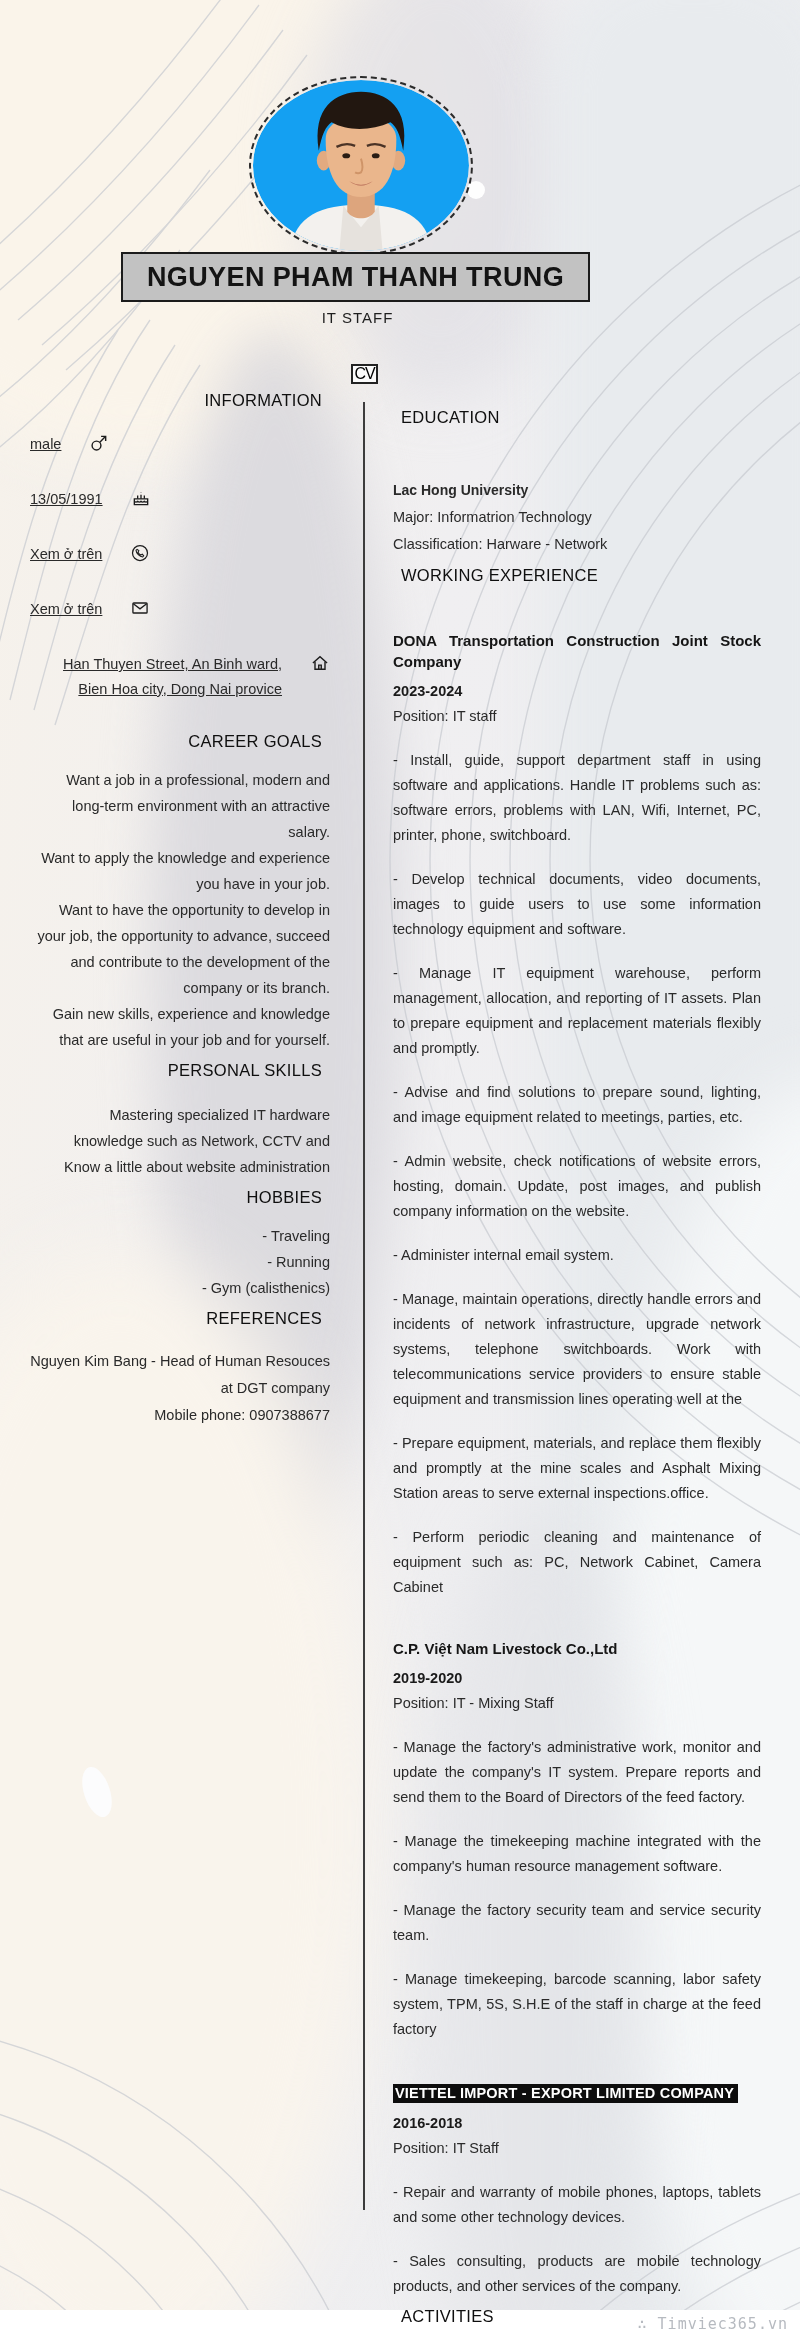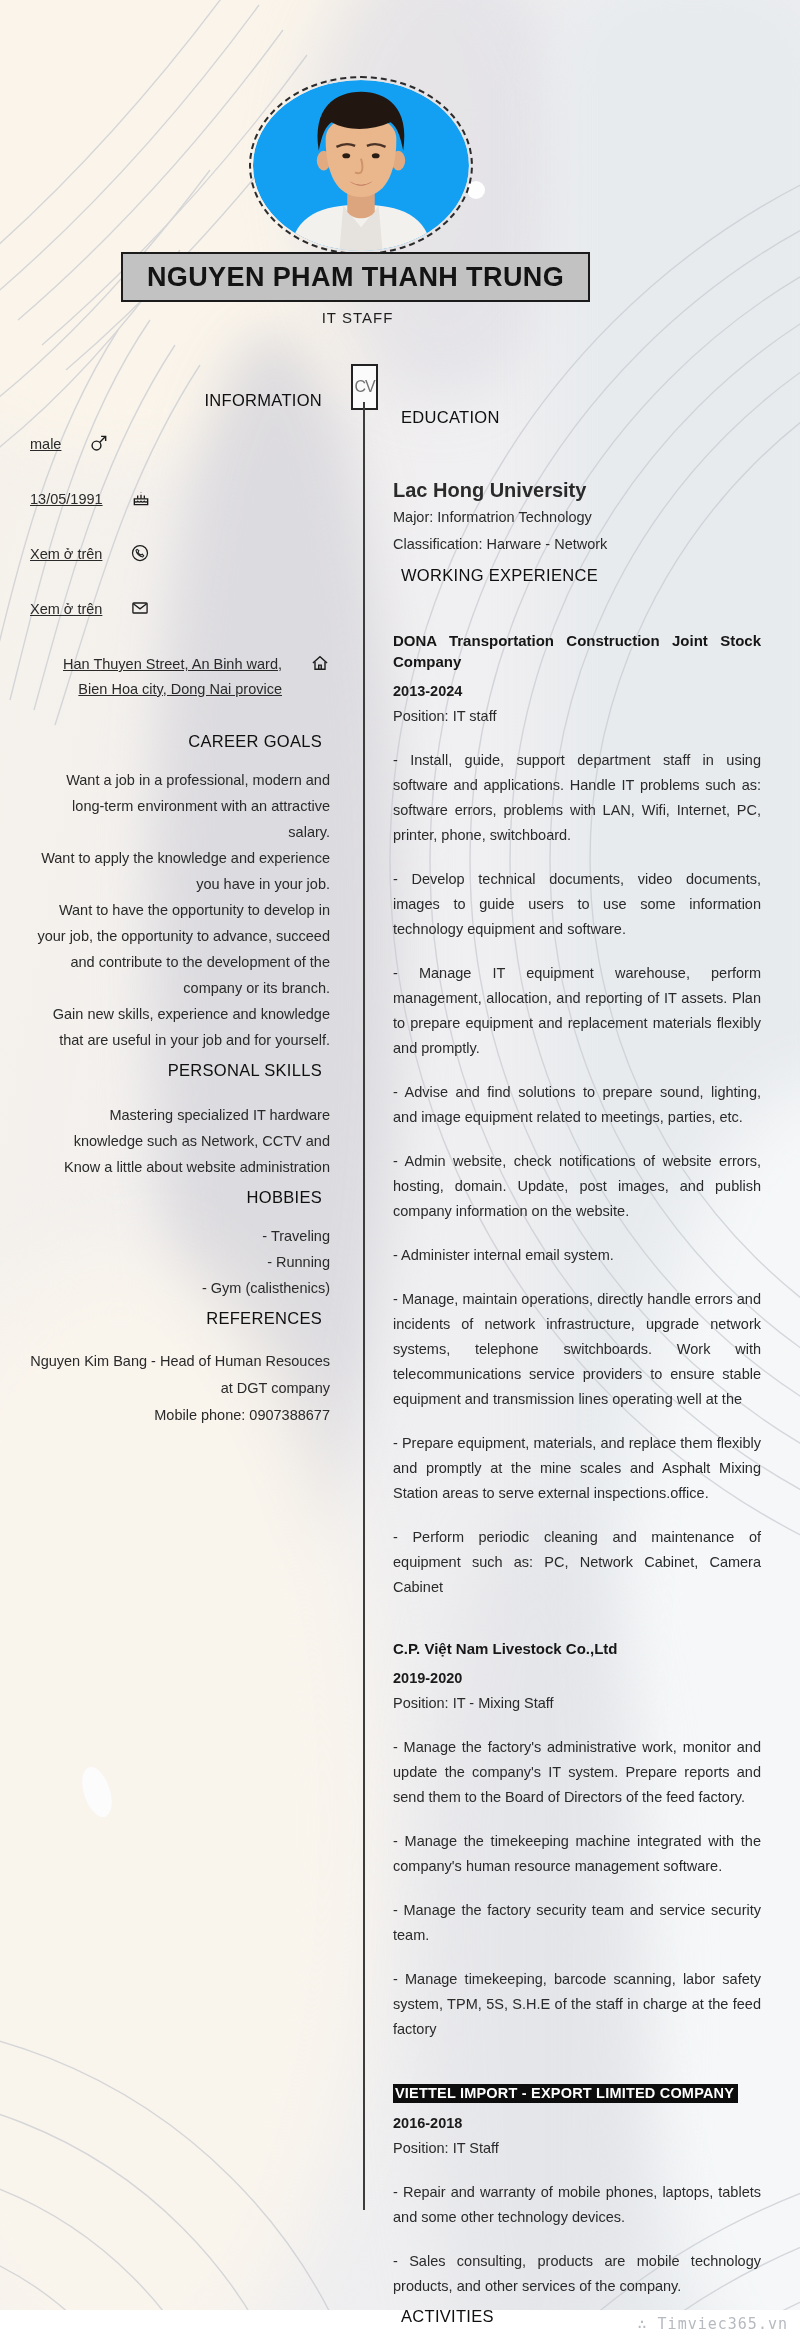--- a/index.html
+++ b/index.html
@@ -20,21 +20,21 @@
   .accent-ellipse{position:absolute;left:84px;top:1766px;width:26px;height:52px;border-radius:50%;background:#fcfcfd;transform:rotate(-18deg);}
   .footer-strip{position:absolute;left:0;top:2310px;width:800px;height:33px;background:#ffffff;}
   
   .photo-frame{position:absolute;left:249px;top:76px;width:224px;height:179px;border:2px dashed #2b2b2b;border-radius:50%;box-sizing:border-box;padding:2px;}
   .photo-frame svg{display:block;border-radius:50%;}
   
   .namebox{position:absolute;left:121px;top:252px;width:469px;height:50px;background:#c2c2c2;border:2px solid #1b1b1b;box-sizing:border-box;display:flex;align-items:center;justify-content:center;}
   .namebox h1{margin:0;font-size:27px;font-weight:bold;color:#141414;letter-spacing:.4px;white-space:nowrap;}
   .jobtitle{position:absolute;left:123px;top:309px;width:469px;text-align:center;font-size:15px;letter-spacing:1px;color:#1e1e1e;}
   
-  .cv-badge{position:absolute;left:351px;top:364px;width:27px;height:46px;border:2px solid #222;background:#fbfbfb;box-sizing:border-box;display:flex;align-items:center;justify-content:center;font-size:16px;color:#737373;font-weight:500;letter-spacing:-1px;text-align:center;}
+  .cv-badge{position:absolute;left:351px;top:364px;width:27px;height:20px;border:2px solid #222;background:#fbfbfb;box-sizing:border-box;display:flex;align-items:center;justify-content:center;font-size:16px;color:#000000;font-weight:500;letter-spacing:-1px;text-align:center;}
   .divider-line{position:absolute;left:363px;top:402px;width:2px;height:1808px;background:#3c3c3c;}
   
   .left-col{position:absolute;left:30px;top:383px;width:300px;text-align:right;color:#2a2a2a;}
   .right-col{position:absolute;left:393px;top:400px;width:368px;color:#2a2a2a;}
   h2.sec{margin:8px;font-size:16.5px;font-weight:normal;color:#0f0f0f;letter-spacing:.3px;}
   .left-col p, .right-col p{margin:0;font-size:14.5px;line-height:26px;}
   
   .info-rows{margin-top:22px;}
   .info-row{display:flex;justify-content:flex-start;align-items:flex-start;gap:28px;margin-bottom:30px;font-size:14.5px;line-height:25px;text-decoration:underline;}
   .info-row .val{max-width:260px;}
@@ -45,21 +45,21 @@
   .skills-head{margin-top:26px;}
   .skills{margin-top:22px;}
   .hobbies-head{margin-top:46px;}
   .hobbies{margin-top:16px;}
   .hobbies div{font-size:14.5px;line-height:26px;}
   .refs-head{margin-top:48px;text-align:right;}
   .refs{margin-top:20px;}
   .refs div{font-size:14.5px;line-height:27px;}
   
   .edu-block{margin-top:50px;}
-  .edu-block .school{font-weight:bold;font-size:20px;line-height:27px;}
+  .edu-block .school{font-weight:bold;font-size:14px;line-height:27px;}
   .edu-block div{font-size:14.5px;line-height:27px;}
   .we-head{margin-top:45px;}
   .job{margin-top:45px;}
   .job.j1{margin-top:38px;}
   .job.j2{margin-top:40px;}
   .job .company{font-weight:bold;font-size:15px;line-height:21px;text-align:justify;color:#161616;}
   .job .company .hl{background:#0d0d0d;color:#fff;padding:1px 4px 2px 2px;font-size:14.5px;letter-spacing:.2px;}
   .job .period{font-weight:bold;font-size:14.5px;line-height:25px;margin-top:7px;color:#1a1a1a;}
   .job .position{font-size:14.5px;line-height:25px;}
   .job p.b{margin:19px 0 8px;font-size:14.5px;line-height:25px;text-align:justify;}
@@ -238,21 +238,21 @@
     <div class="edu-block">
       <div class="school">Lac Hong University</div>
       <div>Major: Informatrion Technology</div>
       <div>Classification: Harware - Network</div>
     </div>
 
     <h2 class="sec we-head">WORKING EXPERIENCE</h2>
 
     <div class="job j0">
       <div class="company">DONA Transportation Construction Joint Stock Company</div>
-      <div class="period">2013-2024</div>
+      <div class="period">2023-2024</div>
       <div class="position">Position: IT staff</div>
       <p class="b">- Install, guide, support department staff in using software and applications. Handle IT problems such as: software errors, problems with LAN, Wifi, Internet, PC, printer, phone, switchboard.</p>
       <p class="b">- Develop technical documents, video documents, images to guide users to use some information technology equipment and software.</p>
       <p class="b">- Manage IT equipment warehouse, perform management, allocation, and reporting of IT assets. Plan to prepare equipment and replacement materials flexibly and promptly.</p>
       <p class="b">- Advise and find solutions to prepare sound, lighting, and image equipment related to meetings, parties, etc.</p>
       <p class="b">- Admin website, check notifications of website errors, hosting, domain. Update, post images, and publish company information on the website.</p>
       <p class="b">- Administer internal email system.</p>
       <p class="b">- Manage, maintain operations, directly handle errors and incidents of network infrastructure, upgrade network systems, telephone switchboards. Work with telecommunications service providers to ensure stable equipment and transmission lines operating well at the</p>
       <p class="b">- Prepare equipment, materials, and replace them flexibly and promptly at the mine scales and Asphalt Mixing Station areas to serve external inspections.office.</p>
       <p class="b">- Perform periodic cleaning and maintenance of equipment such as: PC, Network Cabinet, Camera Cabinet</p>

